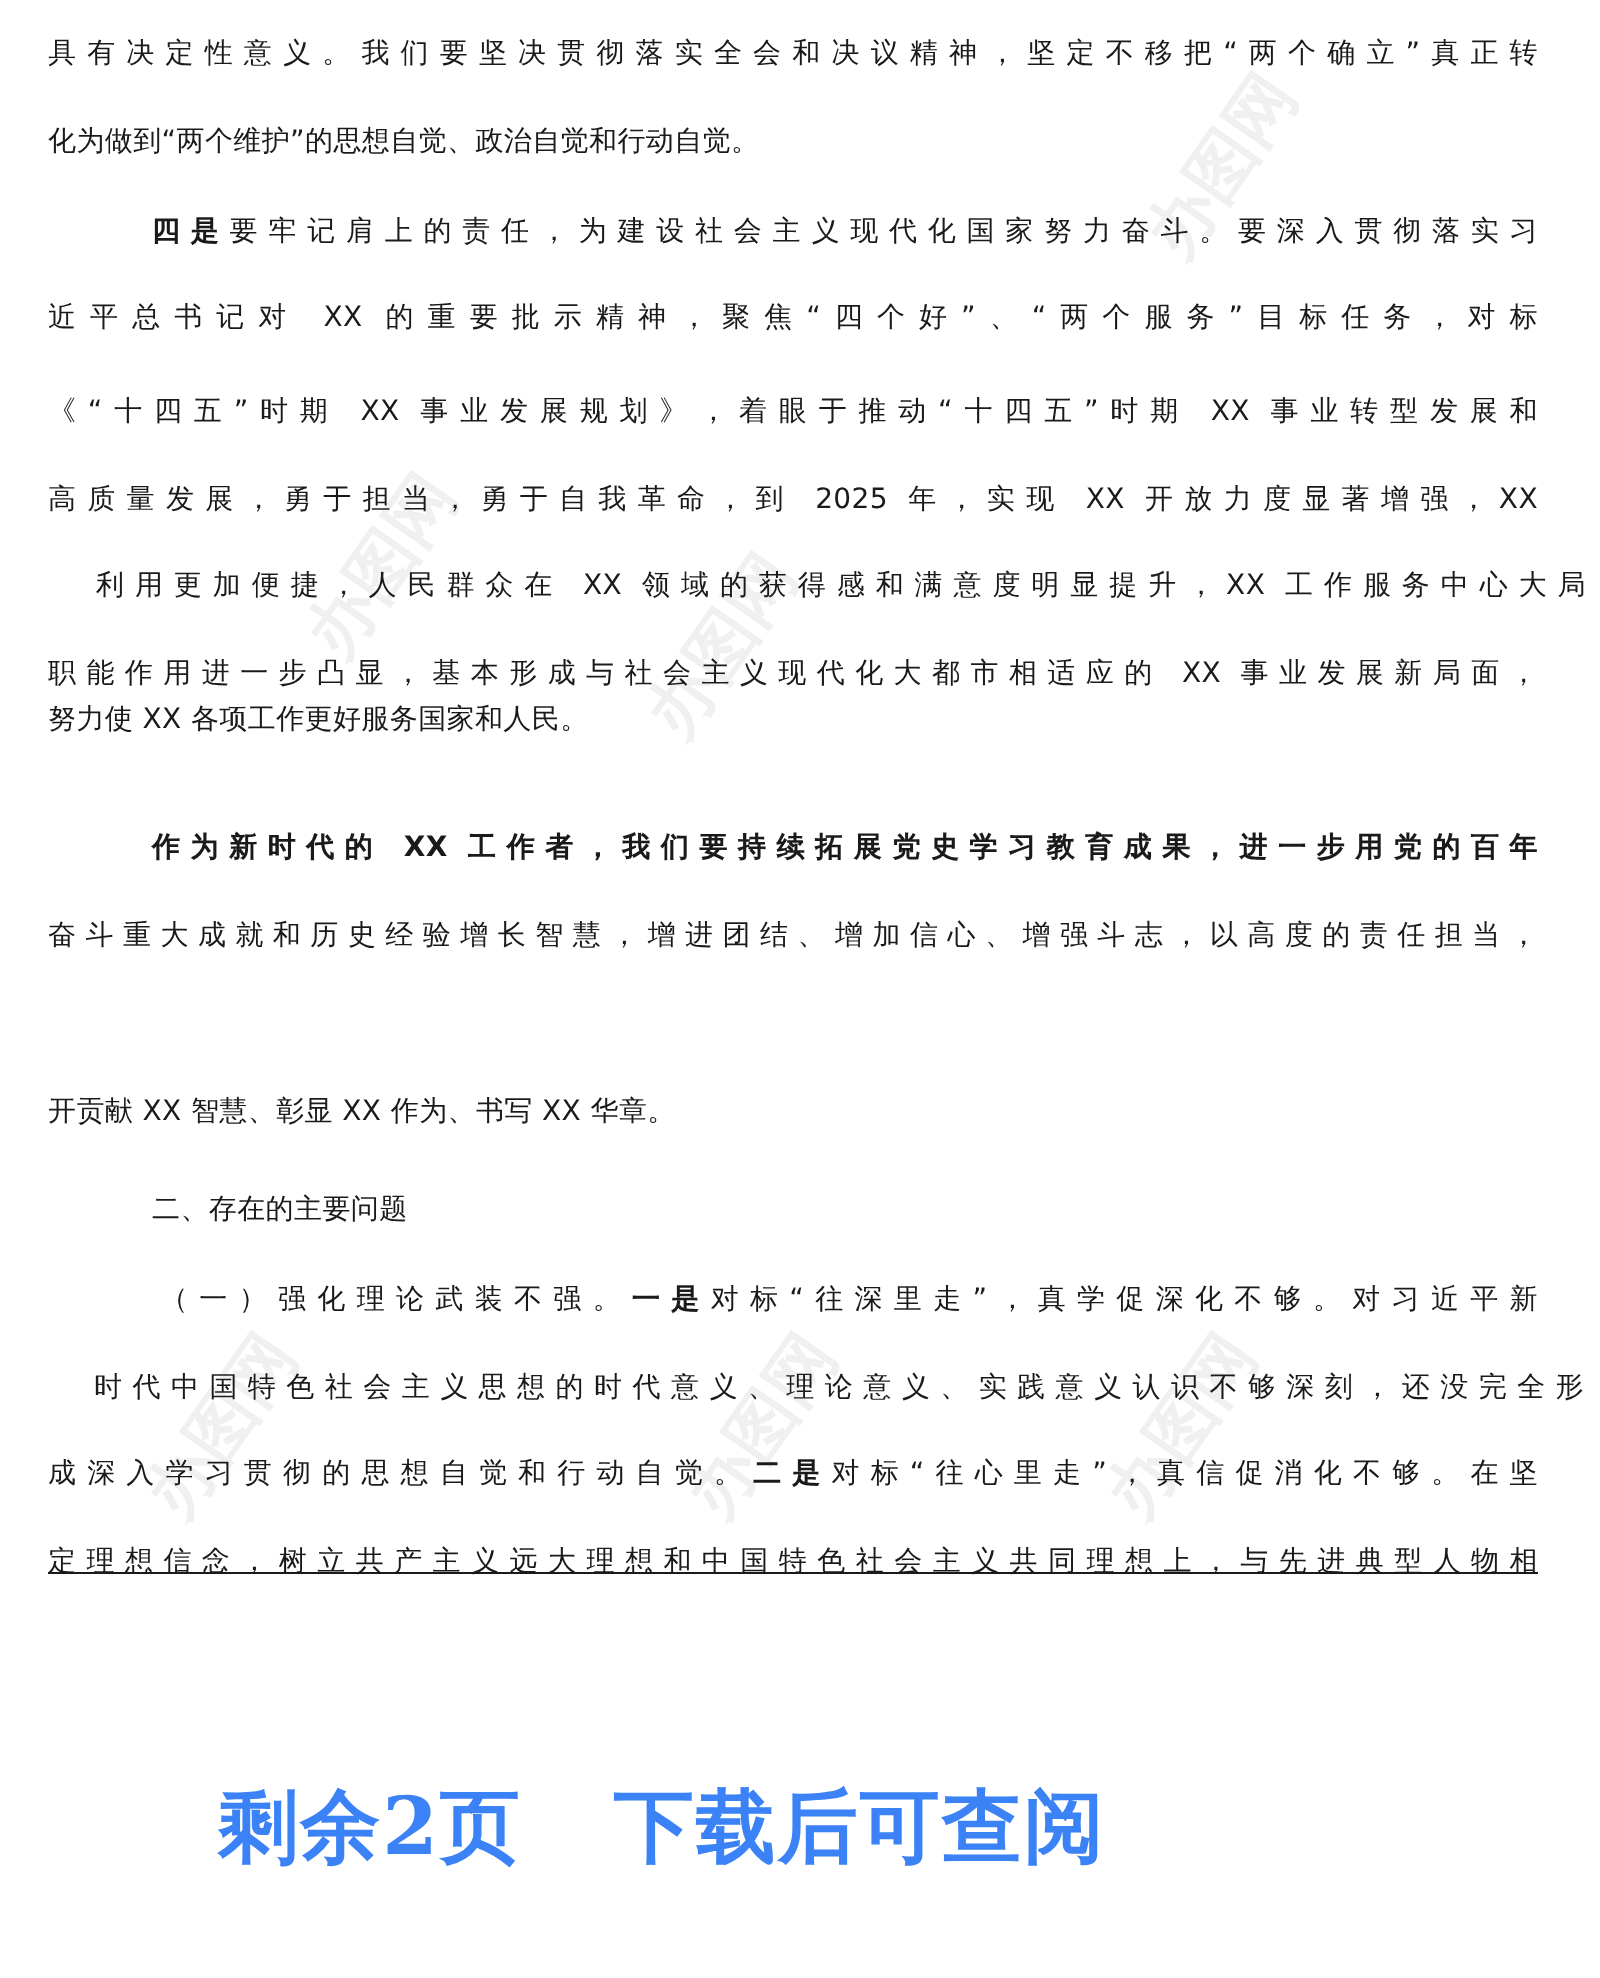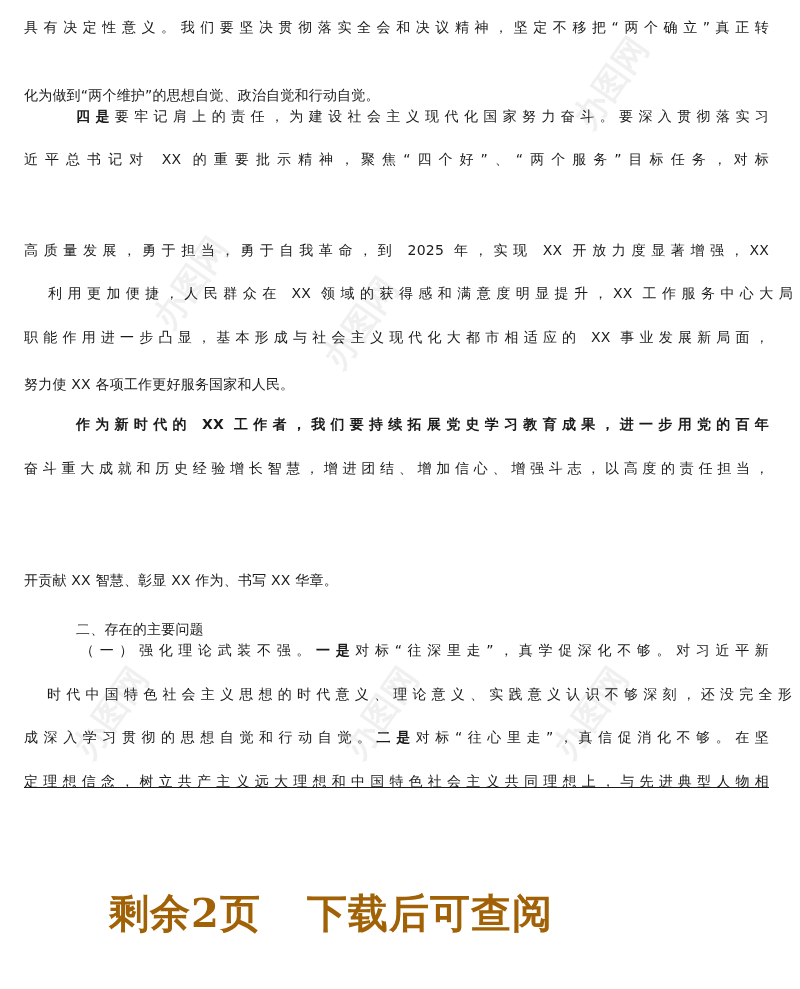--- a/index.html
+++ b/index.html
@@ -8,34 +8,34 @@
       font-family: "DejaVu Sans", "Liberation Sans", sans-serif;
       color: #1a1a1a;
     }
     .page { position: absolute; left: 0; top: 0; width: 800px; height: 989px; }
     .line {
       position: absolute; left: 24px; width: 745px;
       font-size: 14px; line-height: 28px; height: 28px;
       white-space: nowrap; letter-spacing: 0.2px;
       text-align: justify; text-align-last: justify;
     }
-    .line.last { text-align-last: left; margin-top: 24px; }
+    .line.last { text-align-last: left; }
     .line.indent { left: 76px; width: 693px; }
     .line.indent2 { left: 80px; width: 689px; }
     .b { font-weight: bold; }
     .watermark {
       position: absolute; color: rgba(0,0,0,0.06);
       font-size: 34px; font-weight: bold; transform: rotate(-55deg);
       white-space: nowrap; pointer-events: none;
       font-family: "DejaVu Sans", sans-serif;
     }
     .footer-notice {
       position: absolute; left: 0; width: 662px; top: 886px;
       text-align: center; font-size: 40px; font-weight: bold;
-      color: #a16207; letter-spacing: 1px;
+      color: #3b82f6; letter-spacing: 1px;
       font-family: "DejaVu Serif", "Liberation Serif", serif;
     }
     .footer-notice .gap { display: inline-block; width: 46px; }
   </style>
 </head>
 <body>
 
 <div class="page">
 
   <div class="watermark" style="left:140px; top:260px;">办图网</div>
@@ -50,20 +50,23 @@
   </div>
   <div class="line last" style="top:57px;">
     <span>化为做到“两个维护”的思想自觉、政治自觉和行动自觉。</span>
   </div>
 
   <div class="line indent" style="top:102px;">
     <span class="b">四是</span><span>要牢记肩上的责任，为建设社会主义现代化国家努力奋斗。要深入贯彻落实习</span>
   </div>
   <div class="line" style="top:145px;">
     <span>近平总书记对 XX 的重要批示精神，聚焦“四个好”、“两个服务”目标任务，对标</span>
+  </div>
+  <div class="line" style="top:192px;">
+    <span>《“十四五”时期 XX 事业发展规划》，着眼于推动“十四五”时期 XX 事业转型发展和</span>
   </div>
   <div class="line" style="top:236px;">
     <span>高质量发展，勇于担当，勇于自我革命，到 2025 年，实现 XX 开放力度显著增强，XX</span>
   </div>
   <div class="line" style="top:279px;margin-left:24px;">
     <span>利用更加便捷，人民群众在 XX 领域的获得感和满意度明显提升，XX 工作服务中心大局</span>
   </div>
   <div class="line" style="top:323px;">
     <span>职能作用进一步凸显，基本形成与社会主义现代化大都市相适应的 XX 事业发展新局面，</span>
   </div>

